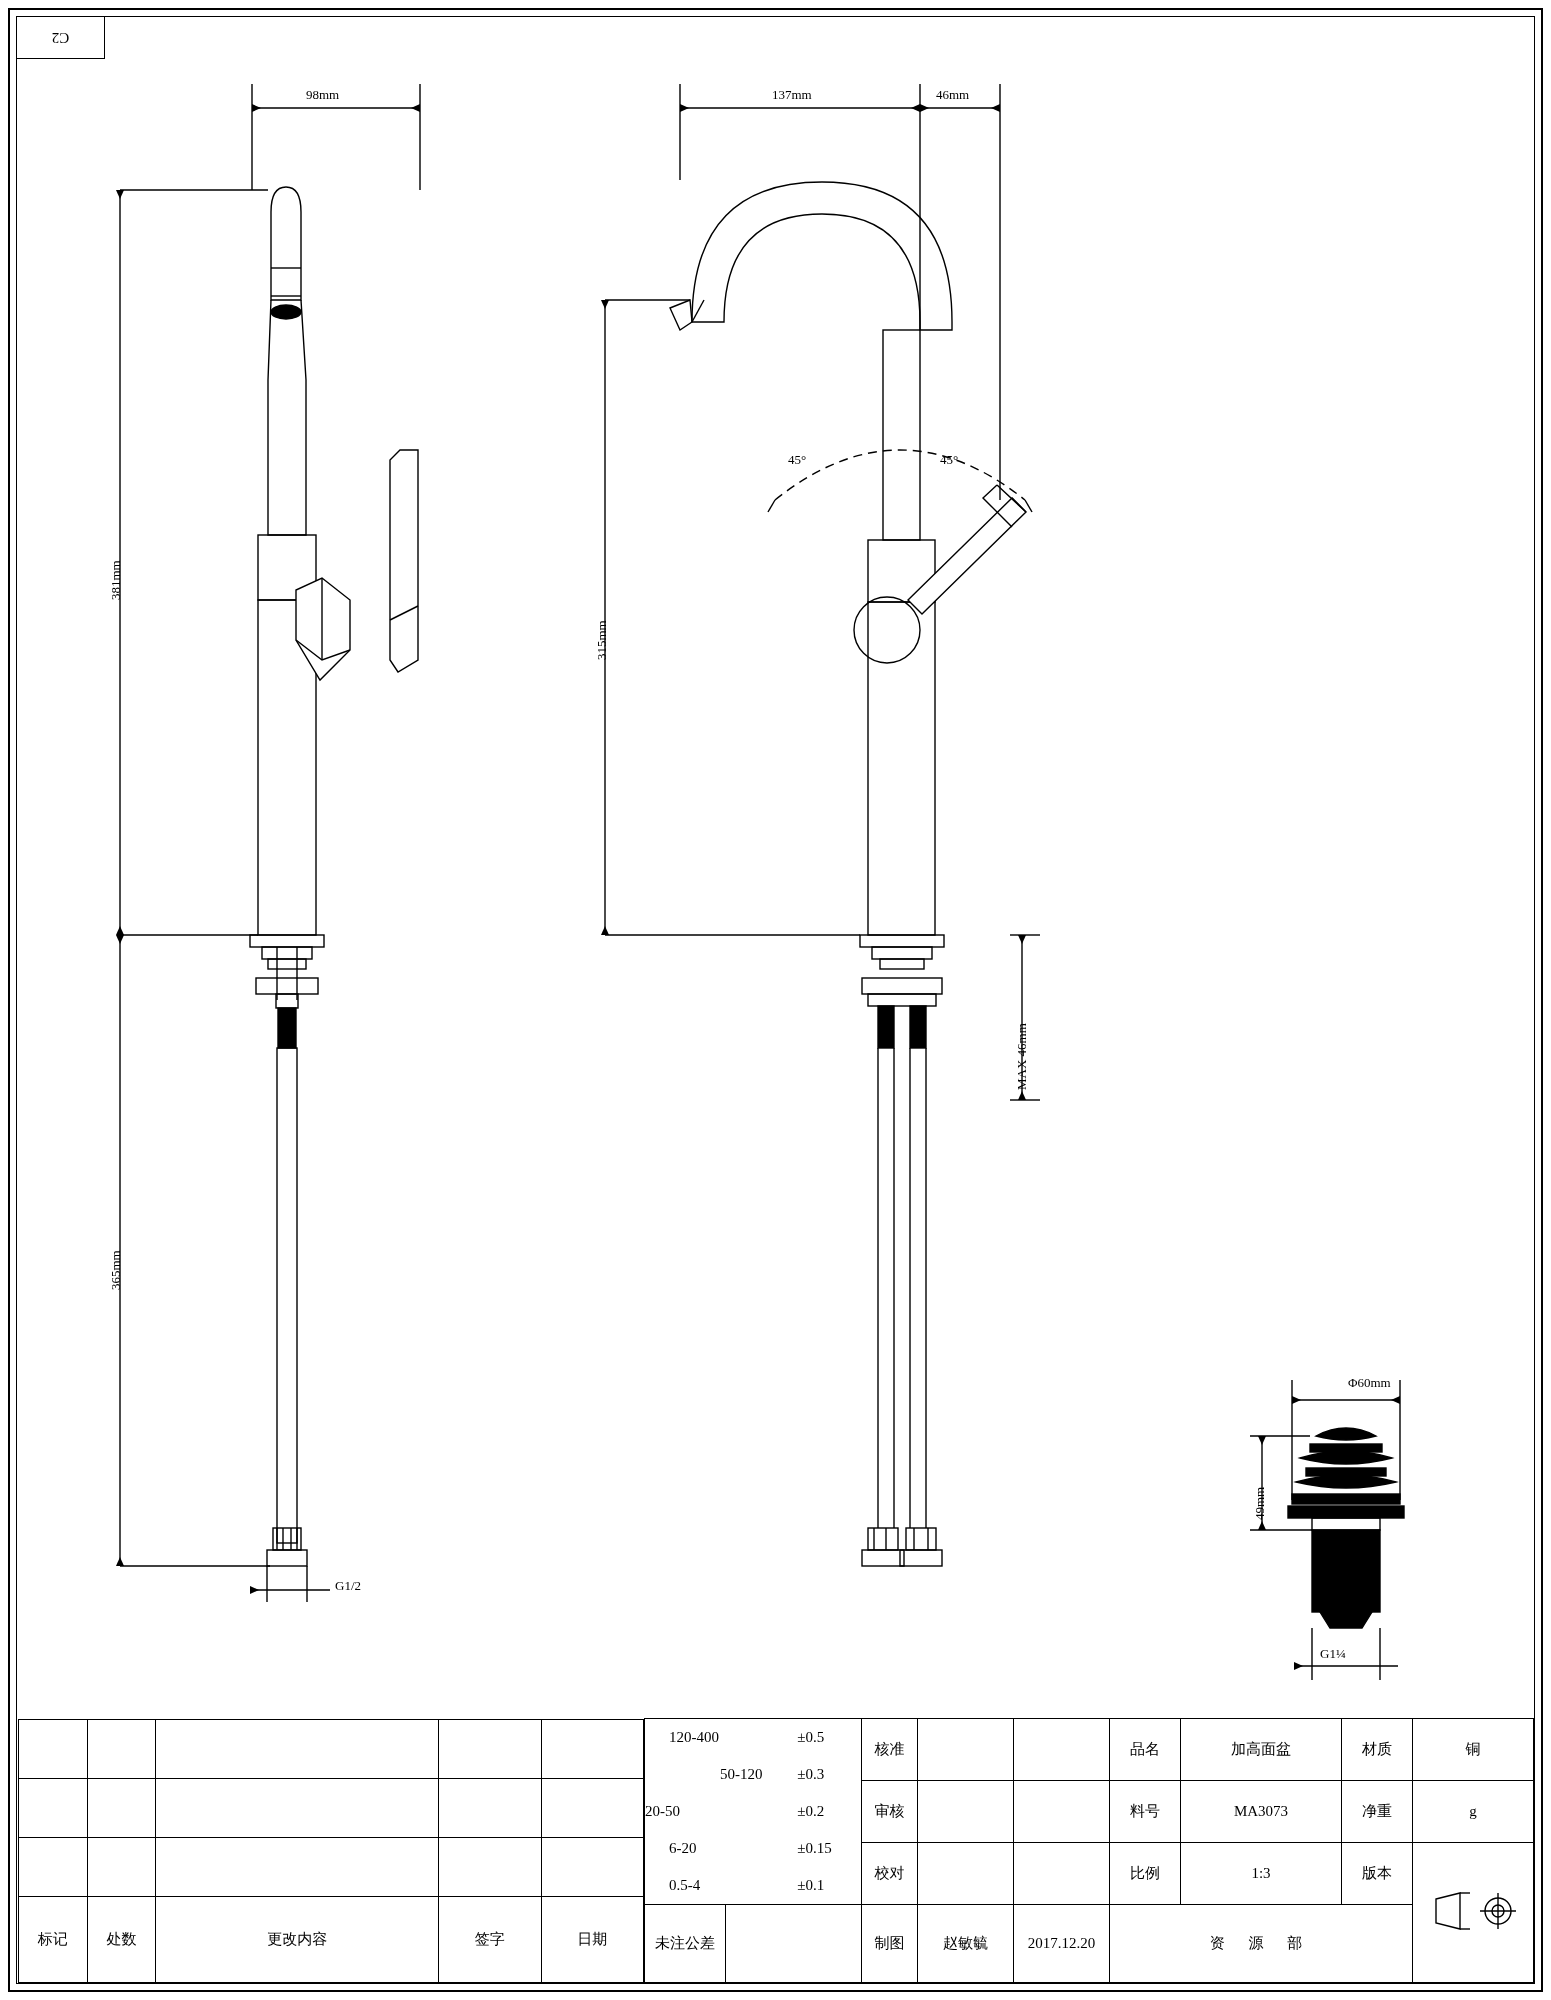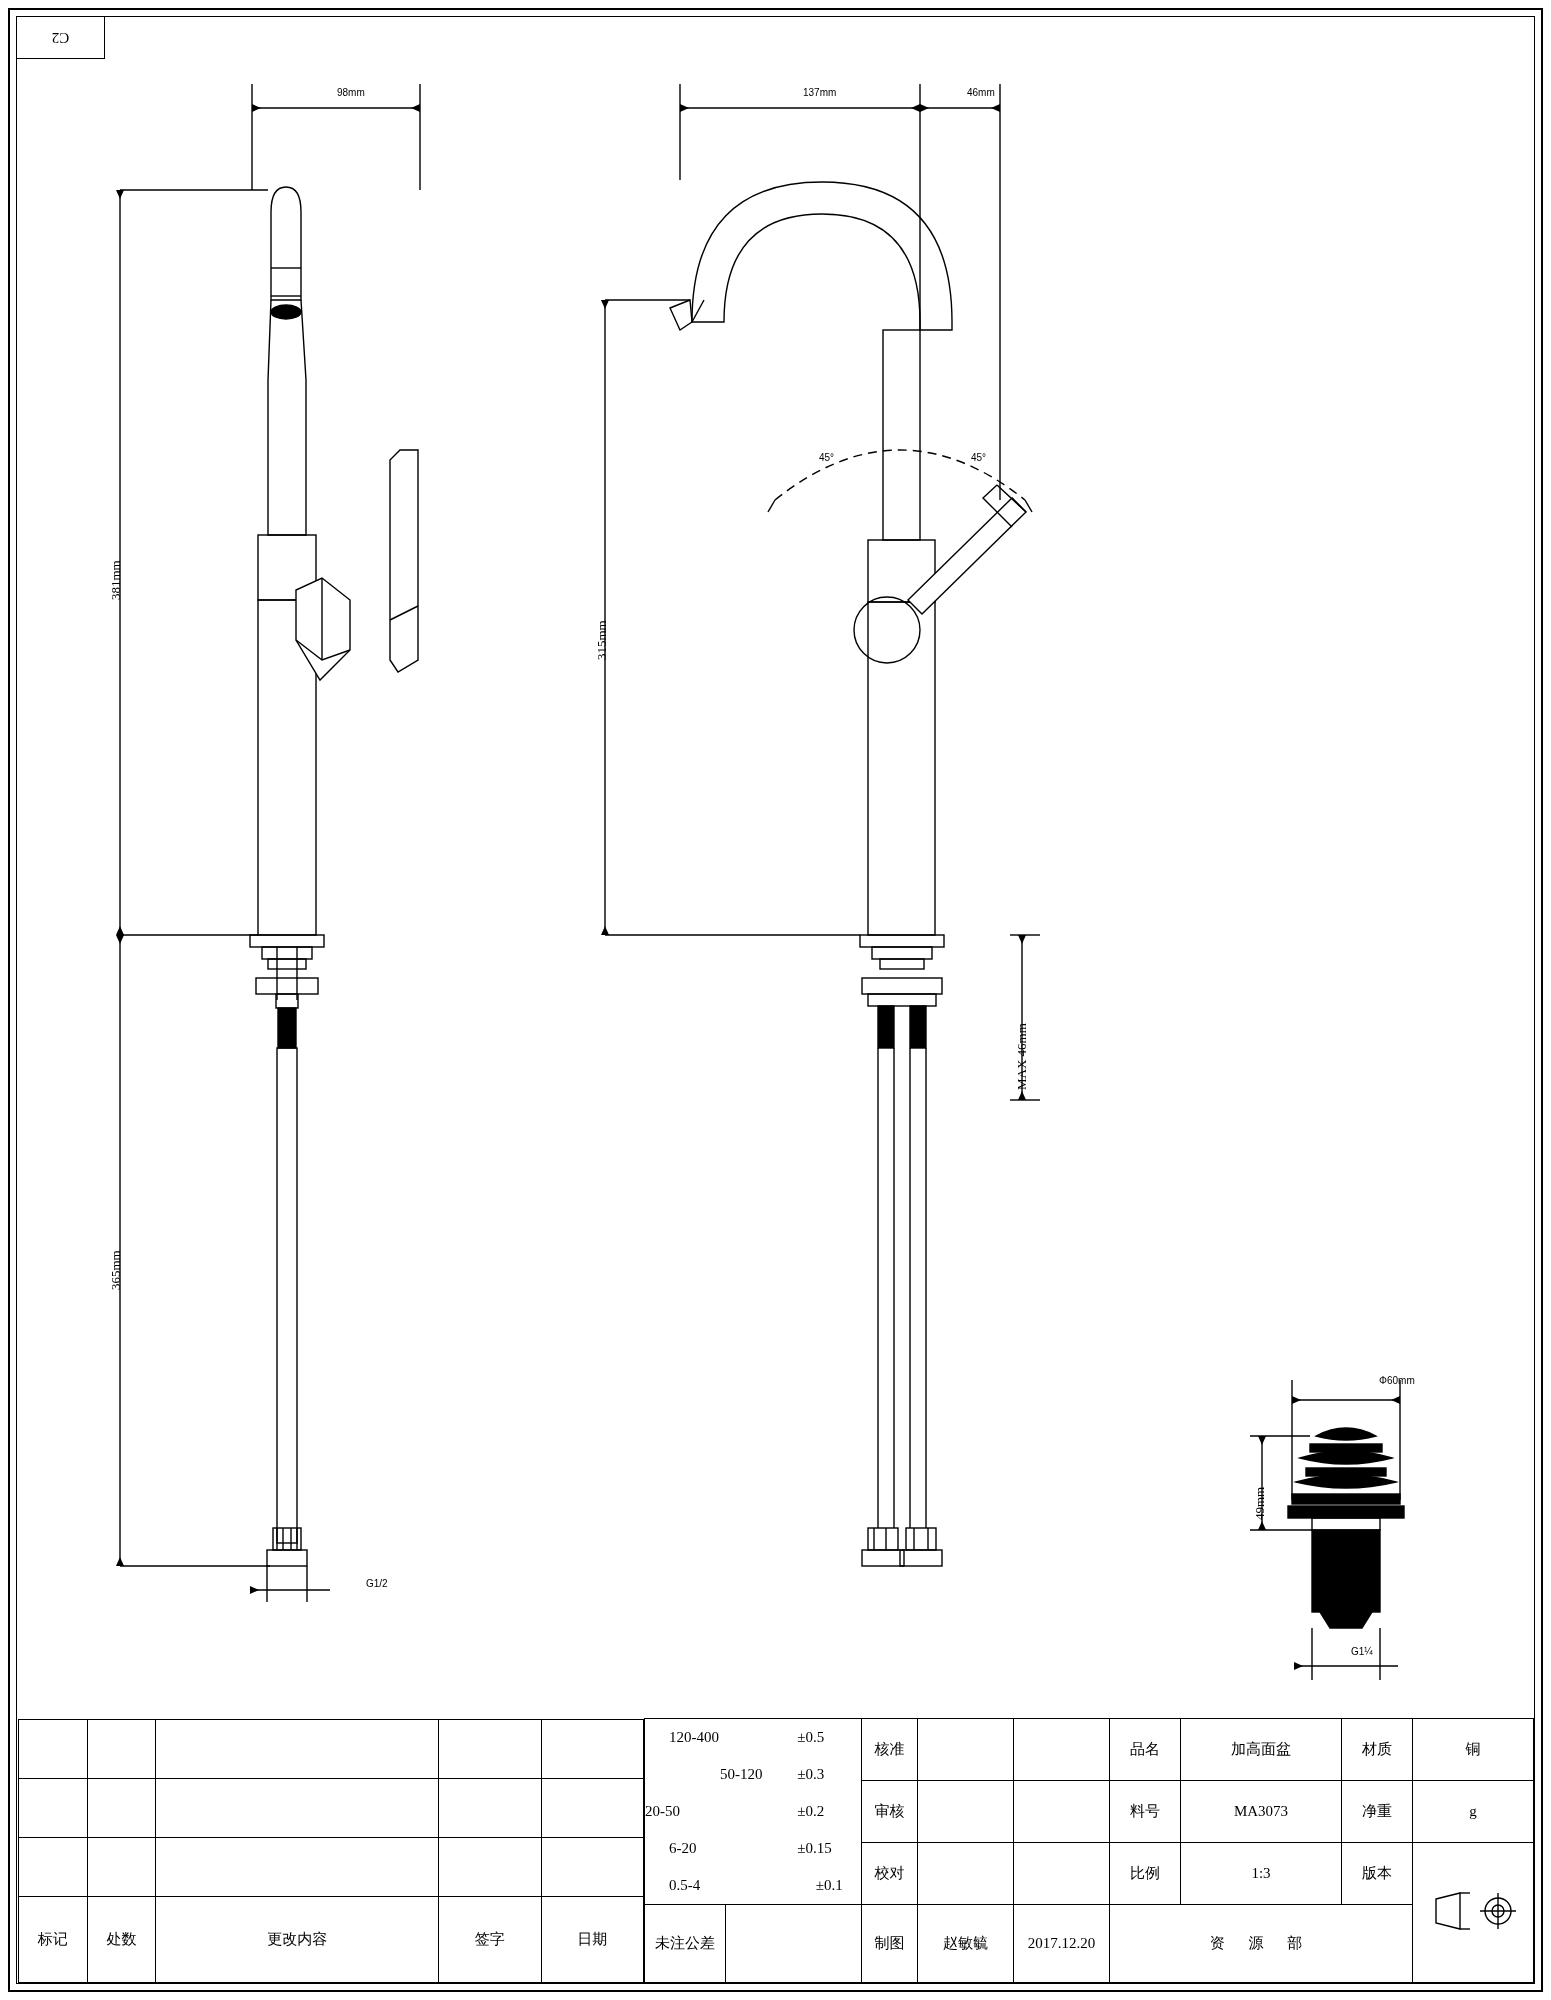--- a/index.html
+++ b/index.html
@@ -3,21 +3,21 @@
 <meta charset="utf-8">
 <style>
   html,body{margin:0;padding:0;background:#ffffff;}
   body{width:1551px;height:2000px;font-family:"Liberation Sans",sans-serif;color:#000;}
   #sheet{position:relative;width:1551px;height:2000px;box-sizing:border-box;}
   .frame{position:absolute;left:8px;top:8px;width:1535px;height:1984px;border:2px solid #000;box-sizing:border-box;}
   .inner-frame{position:absolute;left:16px;top:16px;width:1519px;height:1968px;border:1px solid #000;box-sizing:border-box;}
   .corner-box{position:absolute;left:17px;top:17px;width:88px;height:42px;border-right:1px solid #000;border-bottom:1px solid #000;box-sizing:border-box;}
   .corner-box span{display:block;transform:rotate(180deg);text-align:center;line-height:42px;font-size:15px;font-family:"Liberation Serif",serif;}
 
-  .dim-label{position:absolute;font-size:10px;font-family:Liberation Sans, sans-serif;white-space:nowrap;margin-left:31px;}
+  .dim-label{position:absolute;font-size:13px;font-family:Liberation Serif, serif;white-space:nowrap;}
   .vtext{position:absolute;font-size:13px;font-family:"Liberation Serif",serif;white-space:nowrap;transform-origin:0 0;transform:rotate(-90deg);}
 
   .arrow-l, .arrow-r{position:absolute;width:0;height:0;border-top:4px solid transparent;border-bottom:4px solid transparent;}
   .arrow-l{border-right:9px solid #000;}
   .arrow-r{border-left:9px solid #000;}
   .arrow-u,.arrow-d{position:absolute;width:0;height:0;border-left:4px solid transparent;border-right:4px solid transparent;}
   .arrow-u{border-bottom:9px solid #000;}
   .arrow-d{border-top:9px solid #000;}
 
   svg.draw{position:absolute;left:0;top:0;width:1551px;height:2000px;pointer-events:none;}
@@ -267,21 +267,21 @@
             <tr class="tol">
                     <td style="border:none;text-align:left;">20-50</td>
                     <td style="border:none;text-align:left;">±0.2</td>
                   </tr>
             <tr class="tol">
                     <td style="border:none;text-align:left;padding-left:24px;">6-20</td>
                     <td style="border:none;text-align:left;">±0.15</td>
                   </tr>
             <tr class="tol">
                     <td style="border:none;text-align:left;padding-left:24px;">0.5-4</td>
-                    <td style="border:none;text-align:center;">±0.1</td>
+                    <td style="border:none;text-align:left;">±0.1</td>
                   </tr>
           </tbody>
               </table>
         </td>
 
         <td style="width:55px;height:38px;">核准</td>
         <td style="width:95px;"></td>
         <td style="width:95px;"></td>
 
         <td style="width:70px;">品名</td>

